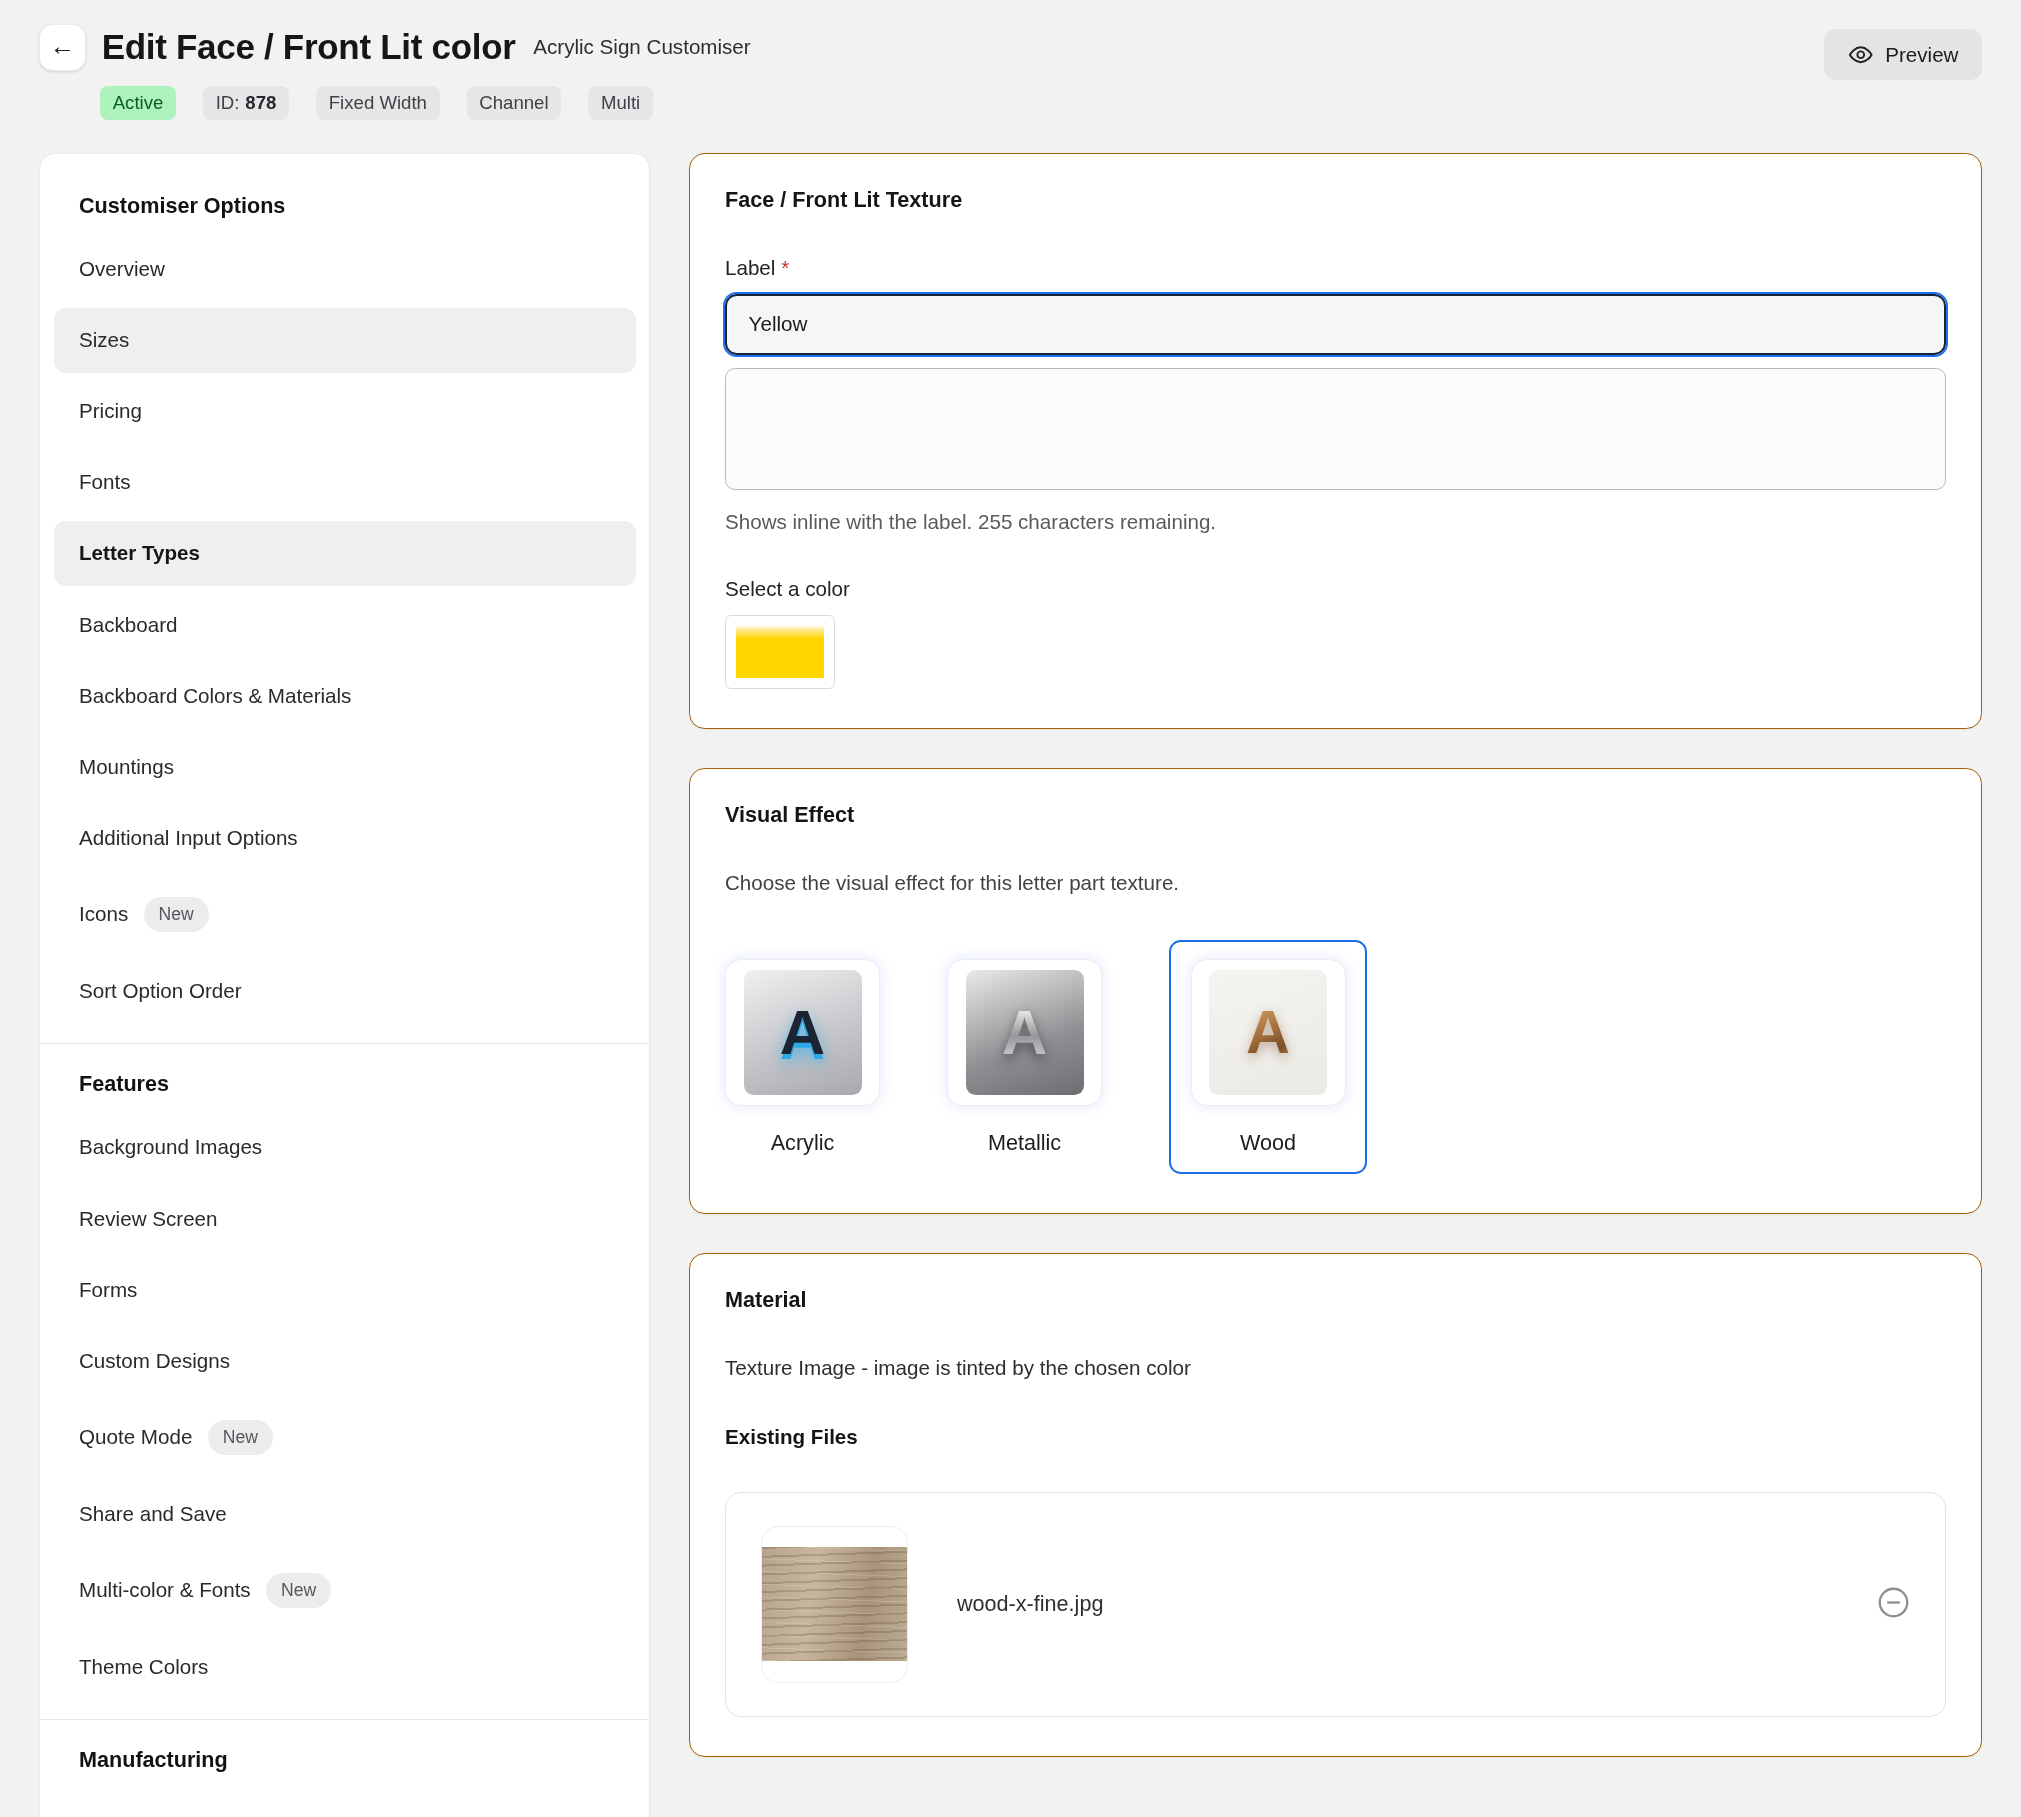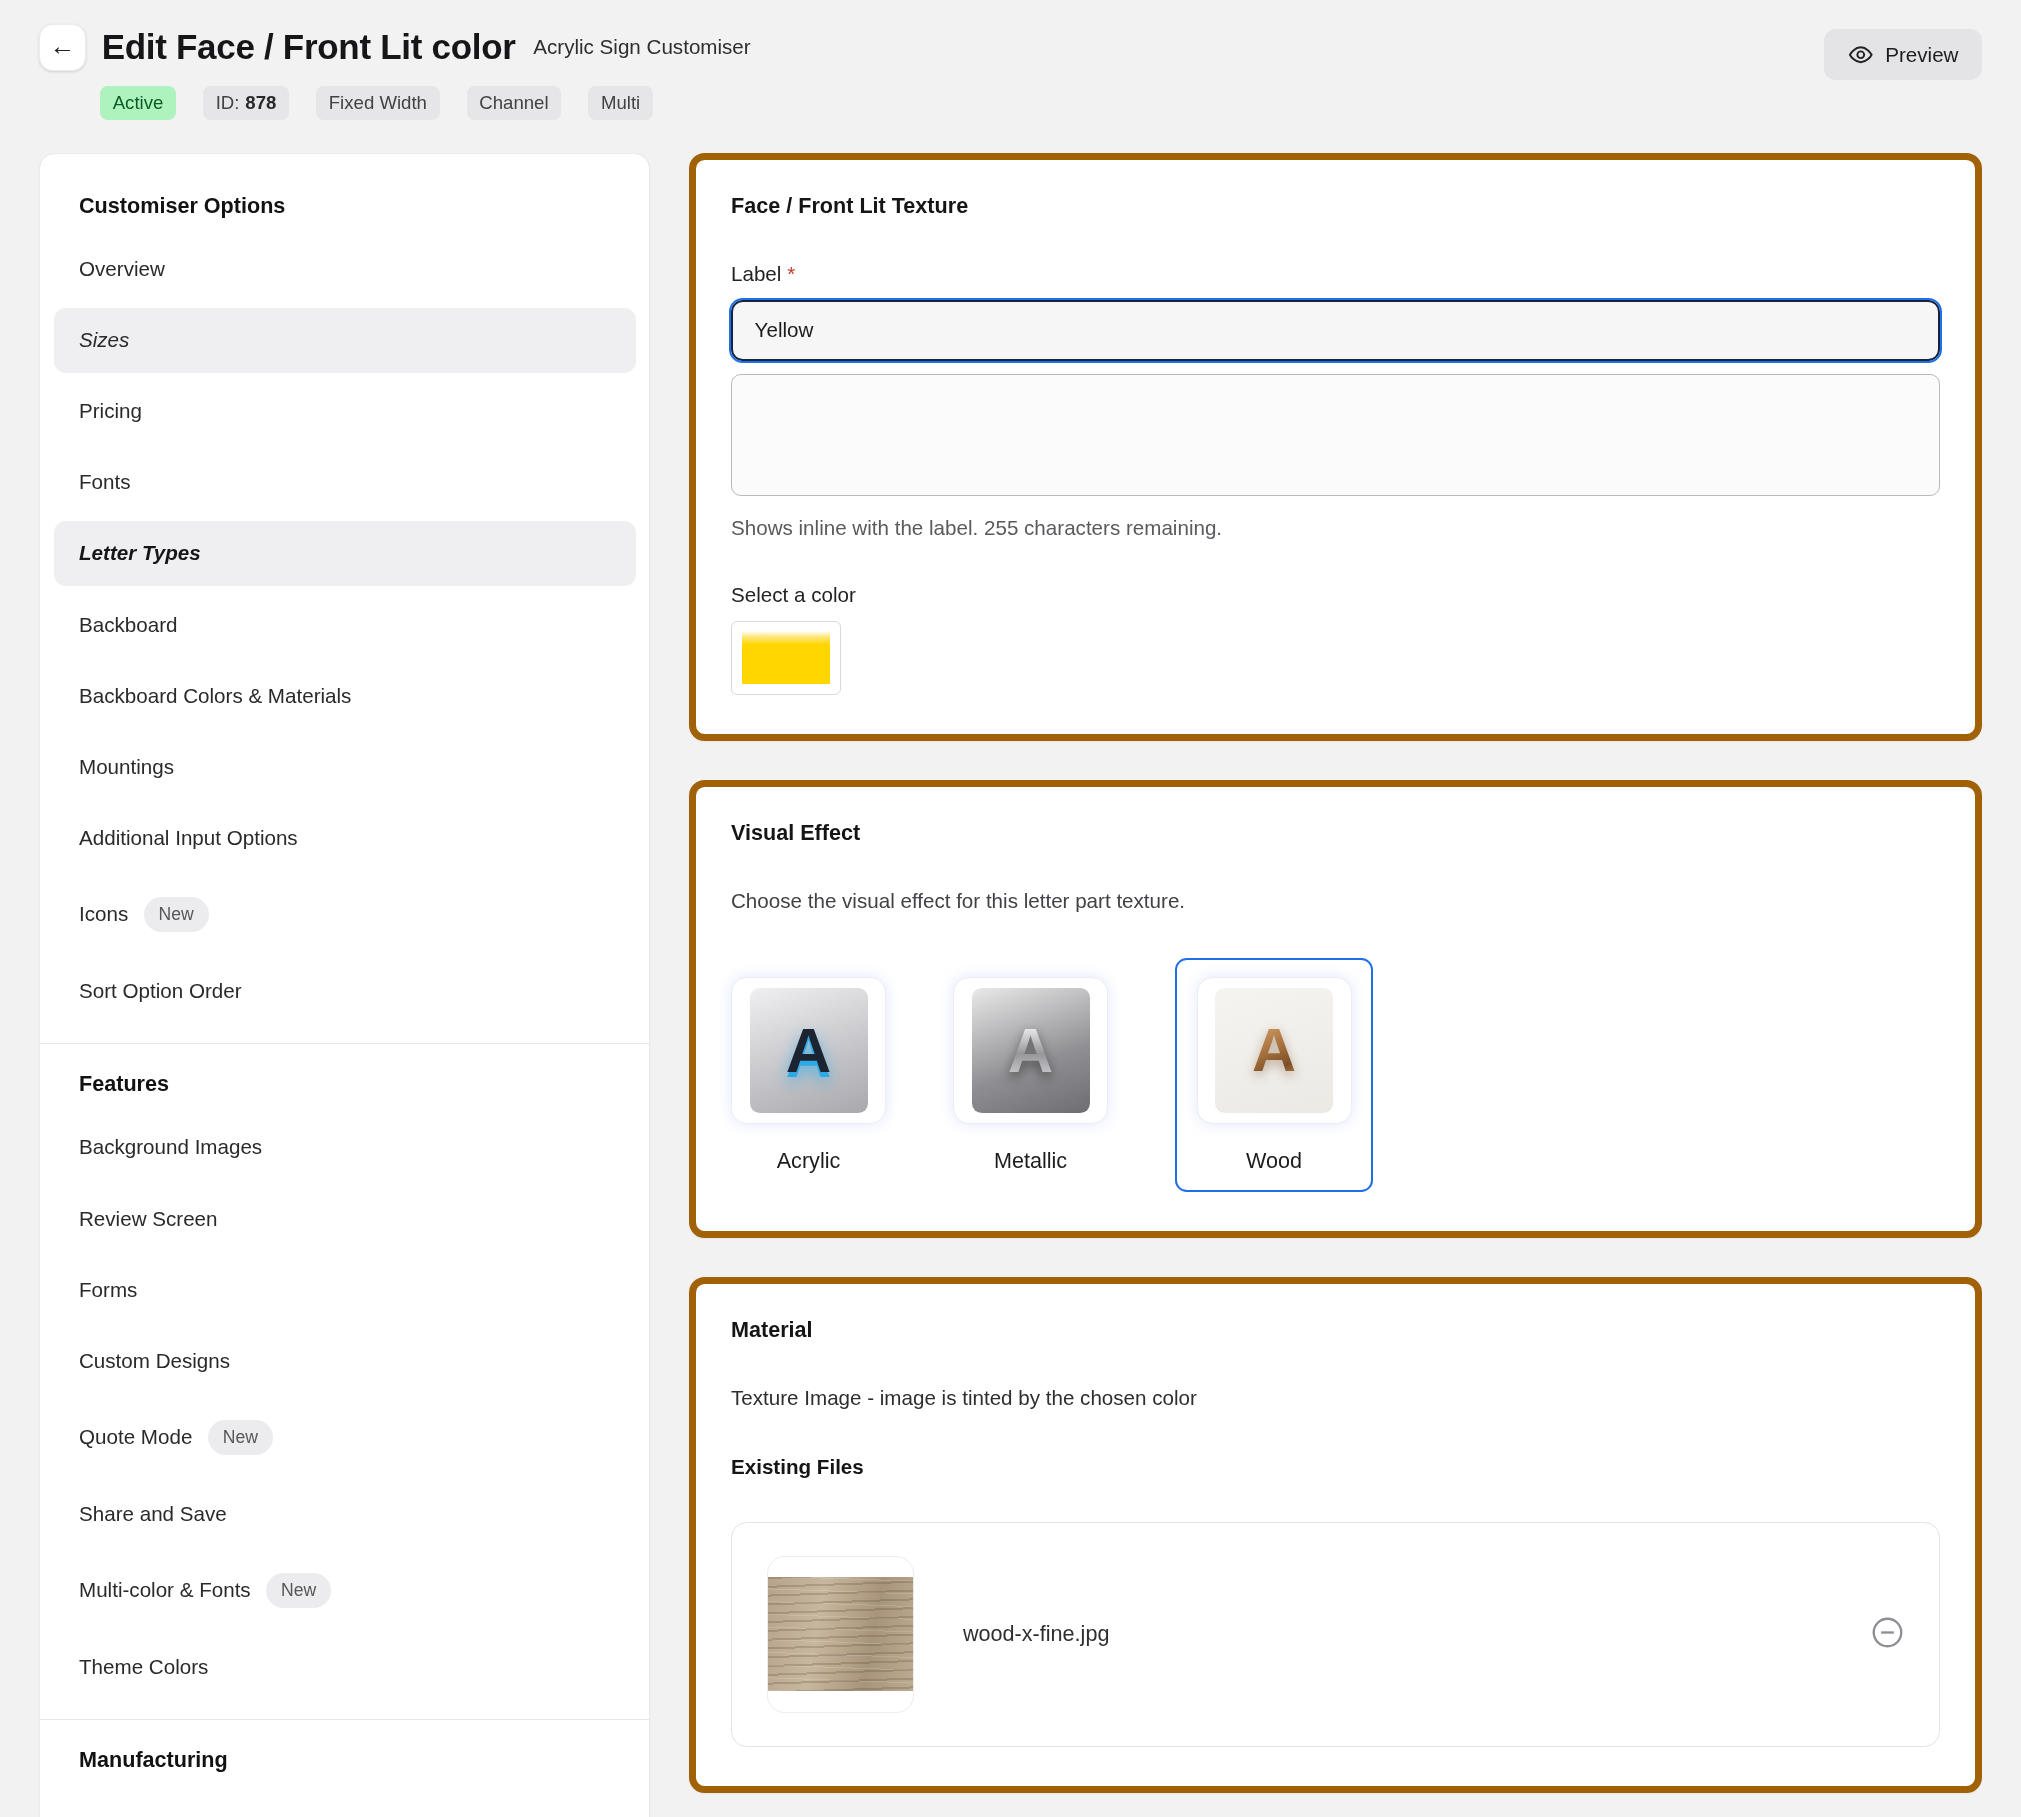--- a/index.html
+++ b/index.html
@@ -43,32 +43,32 @@
   .sidebar {
     width:611px; flex:0 0 611px; background:#fff; border:1px solid #eaeaec;
     border-radius:15.7px; box-shadow:0 1px 2px rgba(0,0,0,.05);
     padding:39px 39px 59px 39px; min-height:1725px;
   }
   .side-heading { font-size:21.6px; font-weight:700; color:#121214; margin-bottom:17.6px; }
   .nav-item {
     font-size:20.6px; color:#2a2a2c; padding:20.6px 25.5px; margin:0 -25.5px 5.9px -25.5px;
     border-radius:11.8px; display:flex; align-items:center; gap:15.7px; cursor:pointer;
   }
-  .nav-item.hl { background:#efeff1;font-style:italic; }
+  .nav-item.hl { background:#efeff1; }
   .nav-item.active { font-weight:700; color:#161618; }
   .pill {
     background:#ececee; color:#57575b; font-size:17.6px; padding:6.9px 14.7px;
     border-radius:979px; font-weight:400;
   }
   .side-divider { border:none; border-top:1px solid #e8e8ea; margin:19.6px -39px 27.4px -39px; }
 
   
   .main-col { flex:1; display:flex; flex-direction:column; gap:39px; }
   .card {
-    background:#fff; border:7px solid #a16207; border-radius:15.7px;
+    background:#fff; border:1px solid #a16207; border-radius:15.7px;
     box-shadow:0 1px 2px rgba(0,0,0,.05);
     padding:33px 35px 39px 35px;
   }
   .card-heading { font-size:21.6px; font-weight:700; color:#151517; }
 
   .field-label { font-size:20.6px; color:#232325; margin-top:43px; }
   .req { color:#c23b2e; margin-left:5.9px; }
   .text-input {
     margin-top:13.7px; width:100%; height:61px; border-radius:11.8px;
     border:2px solid #15253c; outline:2.9px solid #1e6fe8;

